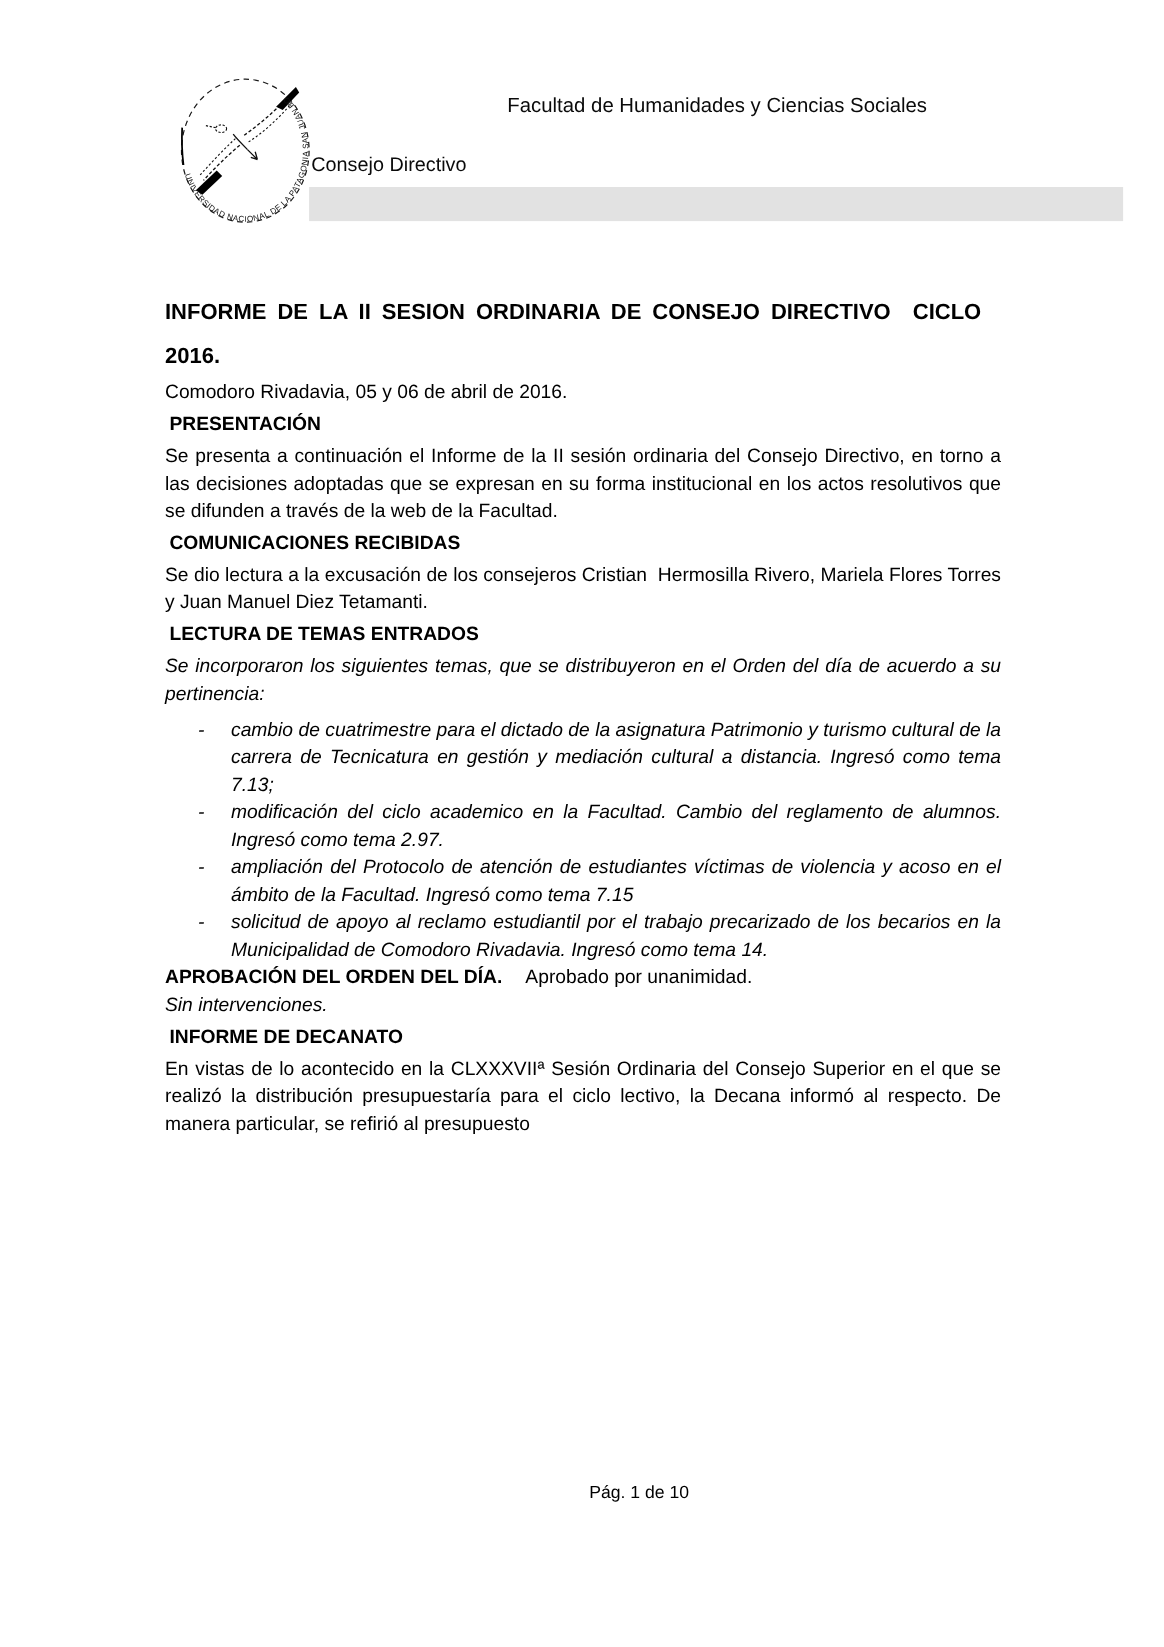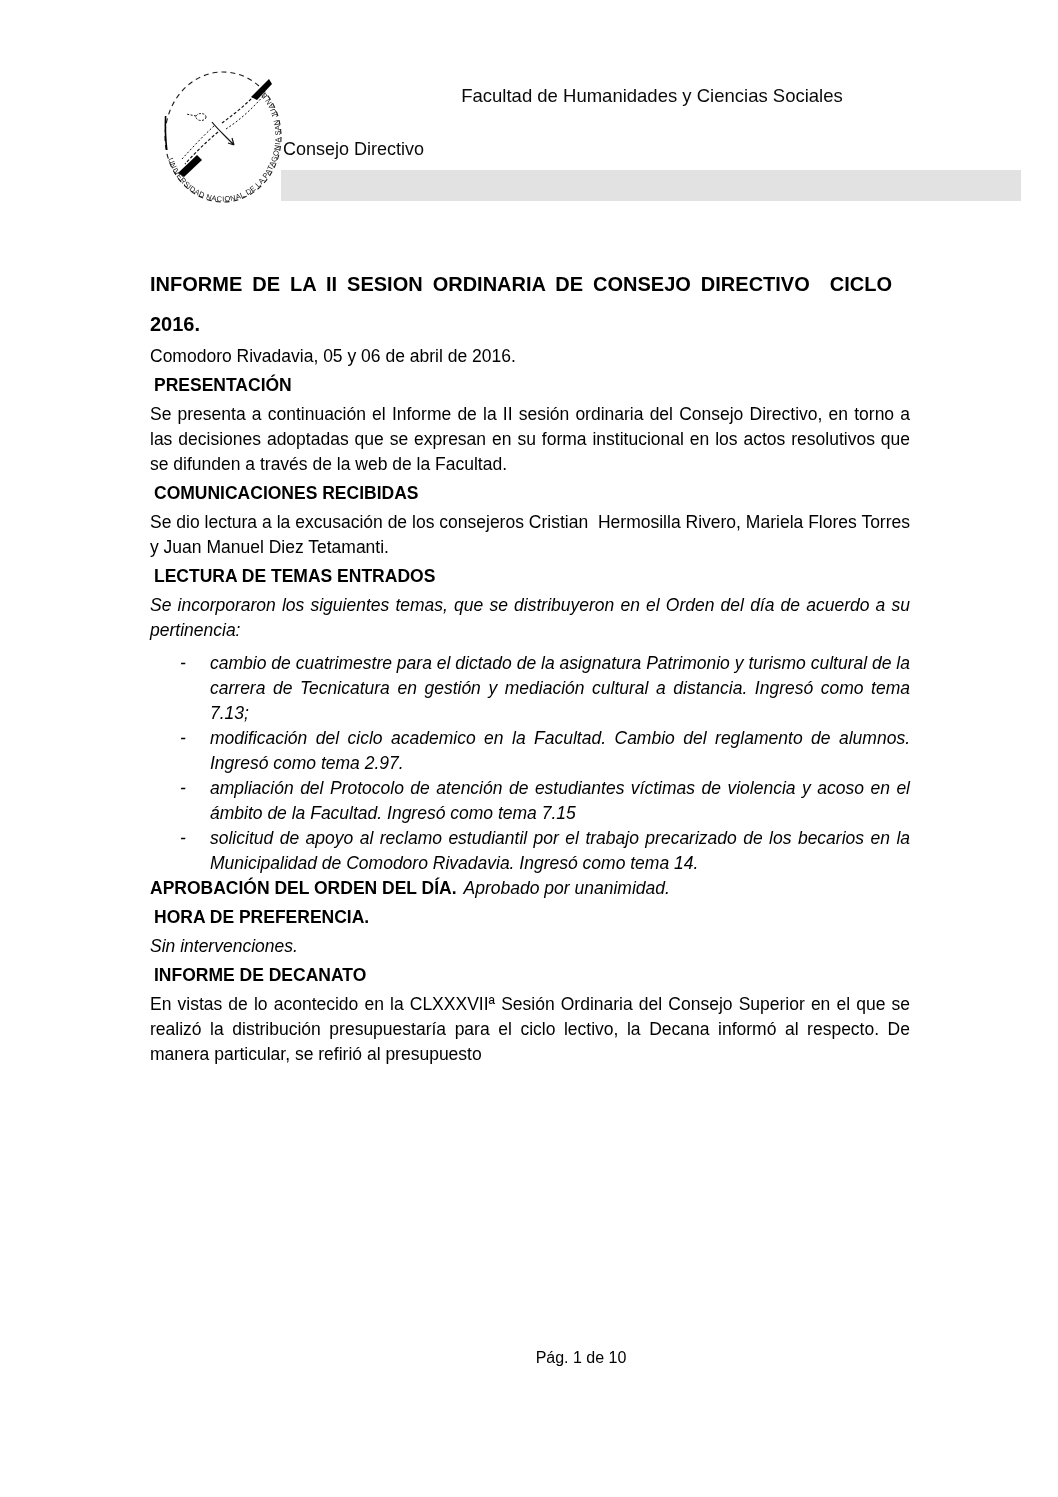--- a/index.html
+++ b/index.html
@@ -52,21 +52,21 @@
   .mt-10{margin-top:10px;}
   .mt-45{margin-top:45px;}
   .mt-42{margin-top:42px;}
 
   .bullets{margin:8px 0 0 30px;}
   .bullet{display:flex;font-style:italic;}
   .bullet .marker{flex:0 0 30px;}
   .bullet .btext{flex:1;text-align:justify;}
 
   .aprobacion{margin-top:5px;}
-  .aprobacion .note{font-style:italic;margin-left:7px;}
+  .aprobacion .note{margin-left:21px;}
 
   
   .page-footer{
     position:absolute;left:201px;top:1345px;width:760px;
     text-align:center;font-size:16px;line-height:25px;
   }
 </style>
 </head>
 <body>
 
@@ -136,21 +136,20 @@
       <div class="bullet">
         <span class="marker">-</span>
         <span class="btext">solicitud de apoyo al reclamo estudiantil por el trabajo precarizado de los becarios en la Municipalidad de Comodoro Rivadavia. Ingresó como tema 14.</span>
       </div>
     </div>
 
     <p class="para aprobacion">
       <strong>APROBACIÓN DEL ORDEN DEL DÍA.</strong><span class="note">Aprobado por unanimidad.</span>
     </p>
 
-    <h2 class="sec mt-45">HORA DE PREFERENCIA.</h2>
     <p class="para it mt-12">Sin intervenciones.</p>
 
     <h2 class="sec mt-42">INFORME DE DECANATO</h2>
     <p class="para mt-12">En vistas de lo acontecido en la CLXXXVIIª Sesión Ordinaria del Consejo Superior en el que se realizó la distribución presupuestaría para el ciclo lectivo, la Decana informó al respecto. De manera particular, se refirió al presupuesto</p>
 
   </div>
 
   <div class="page-footer">
     <span>Pág. 1 de 10</span>
   </div>

